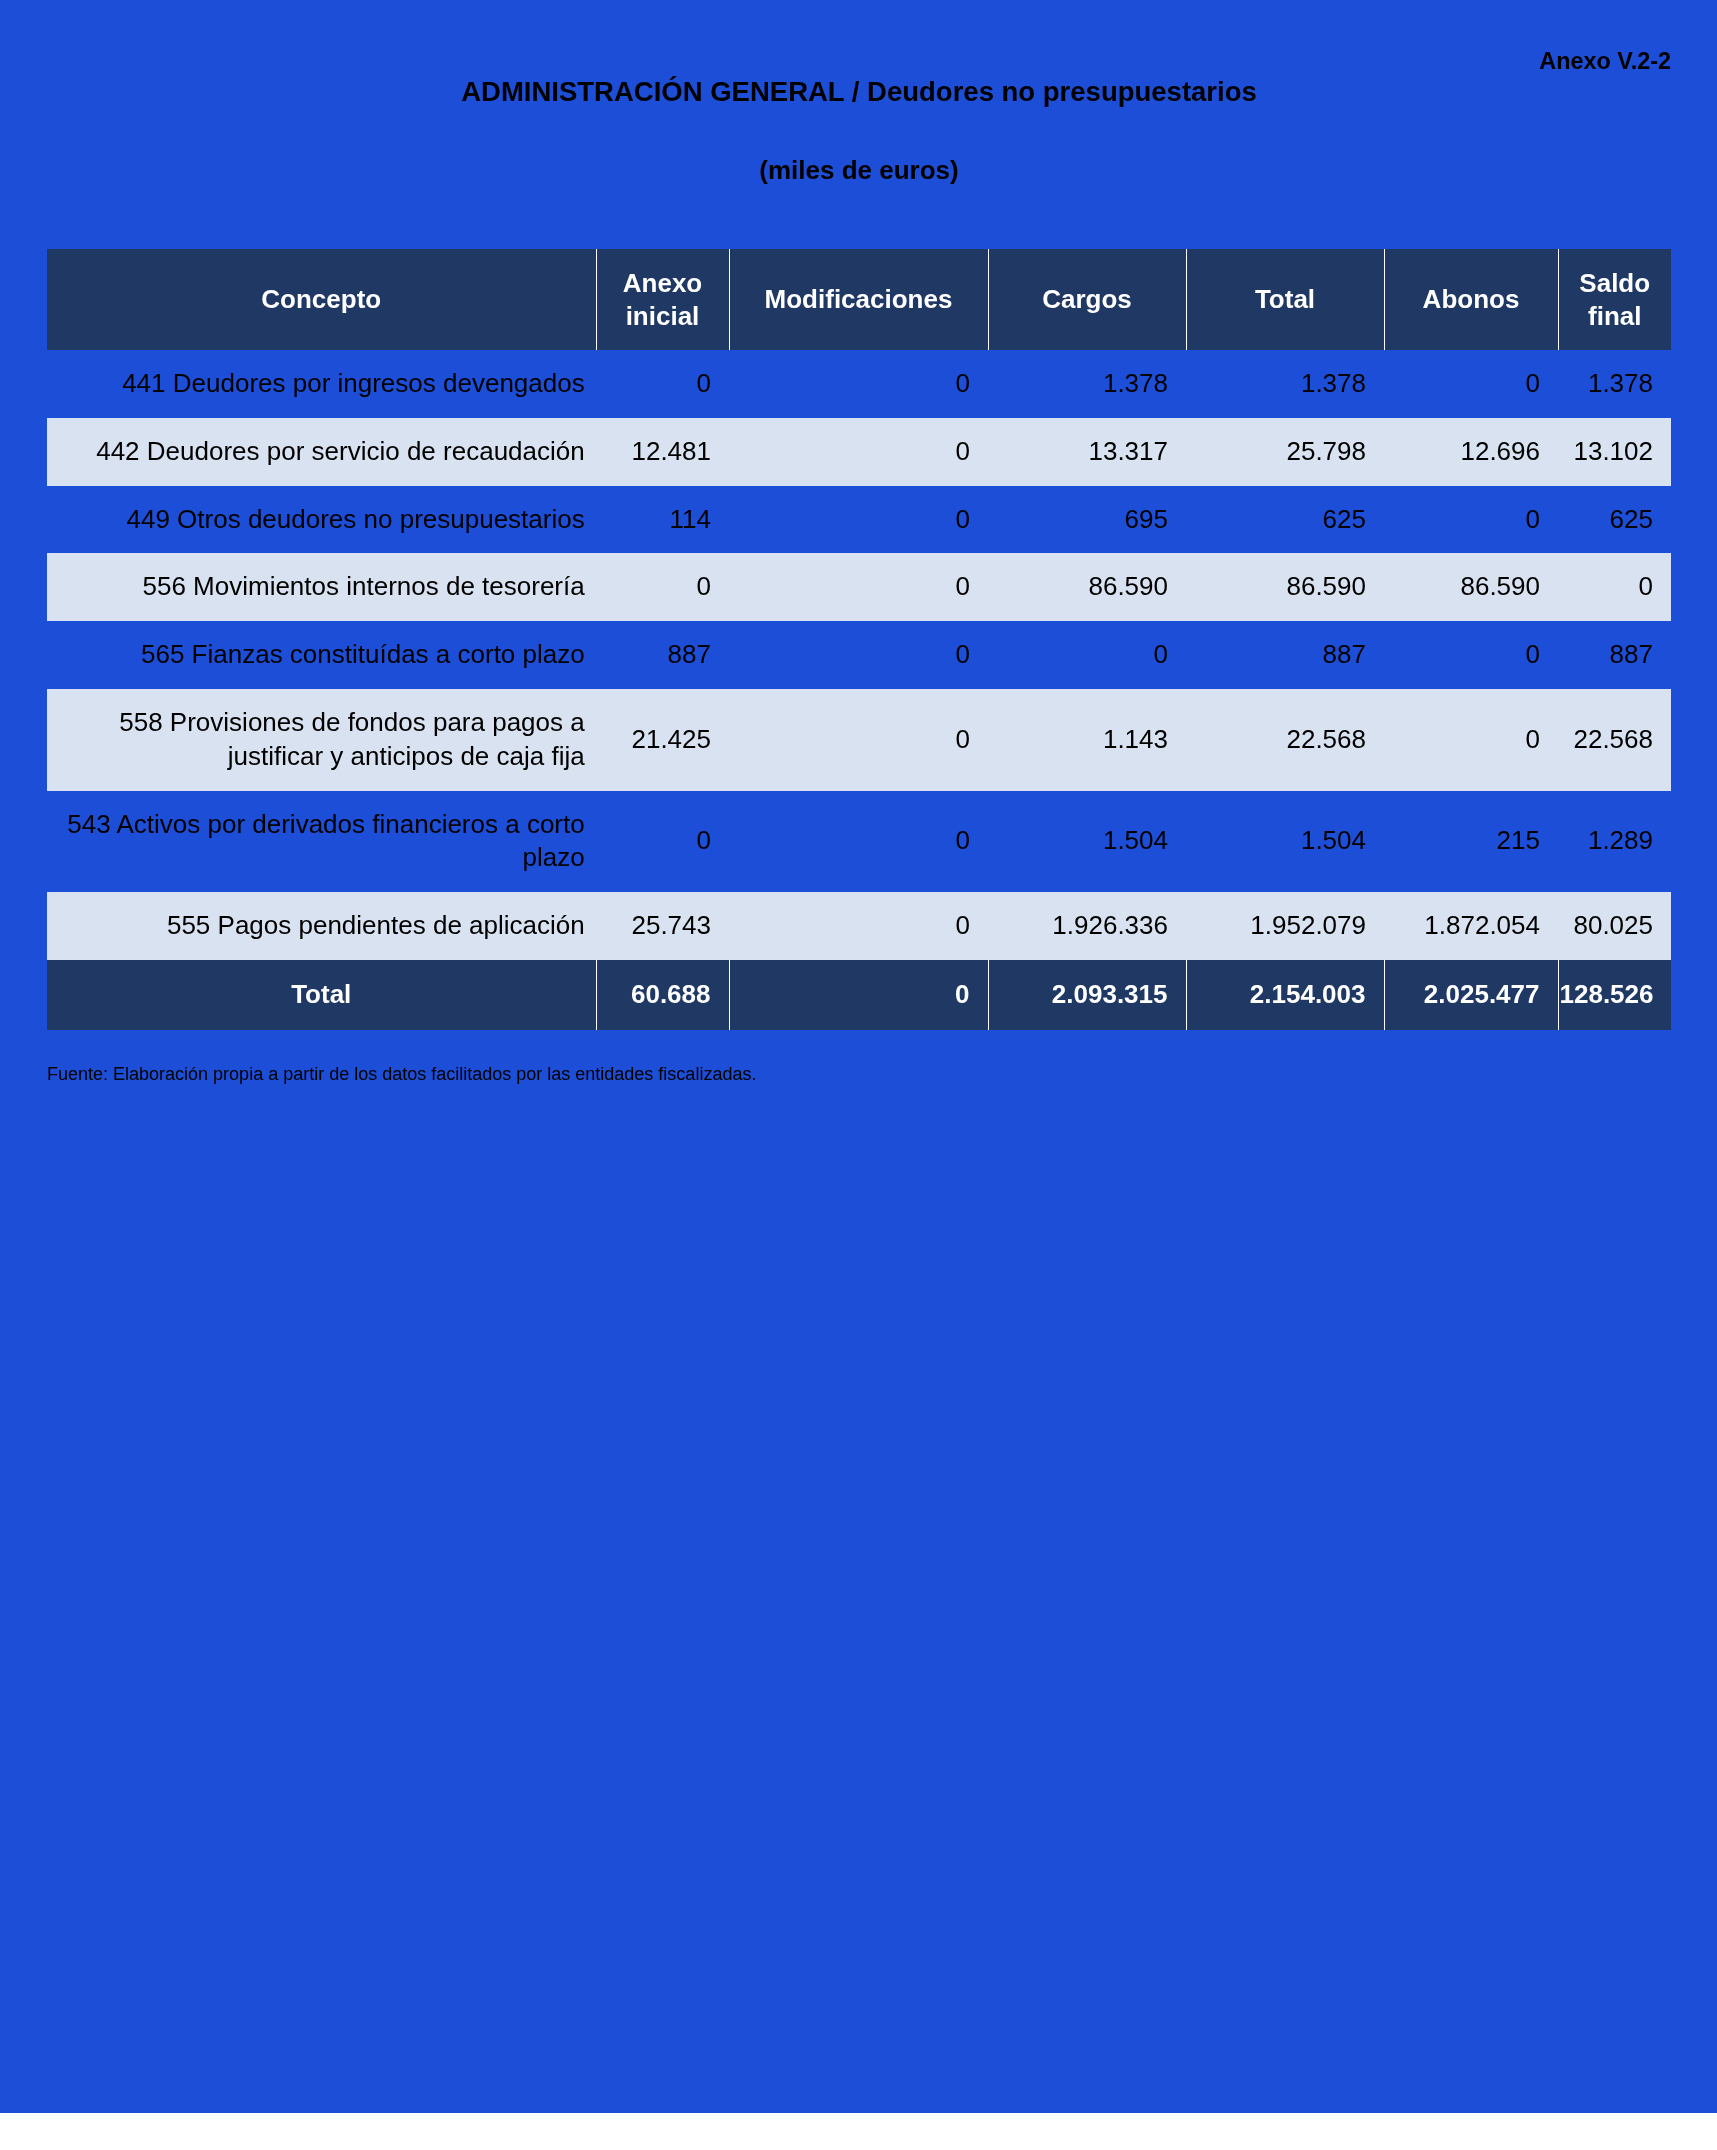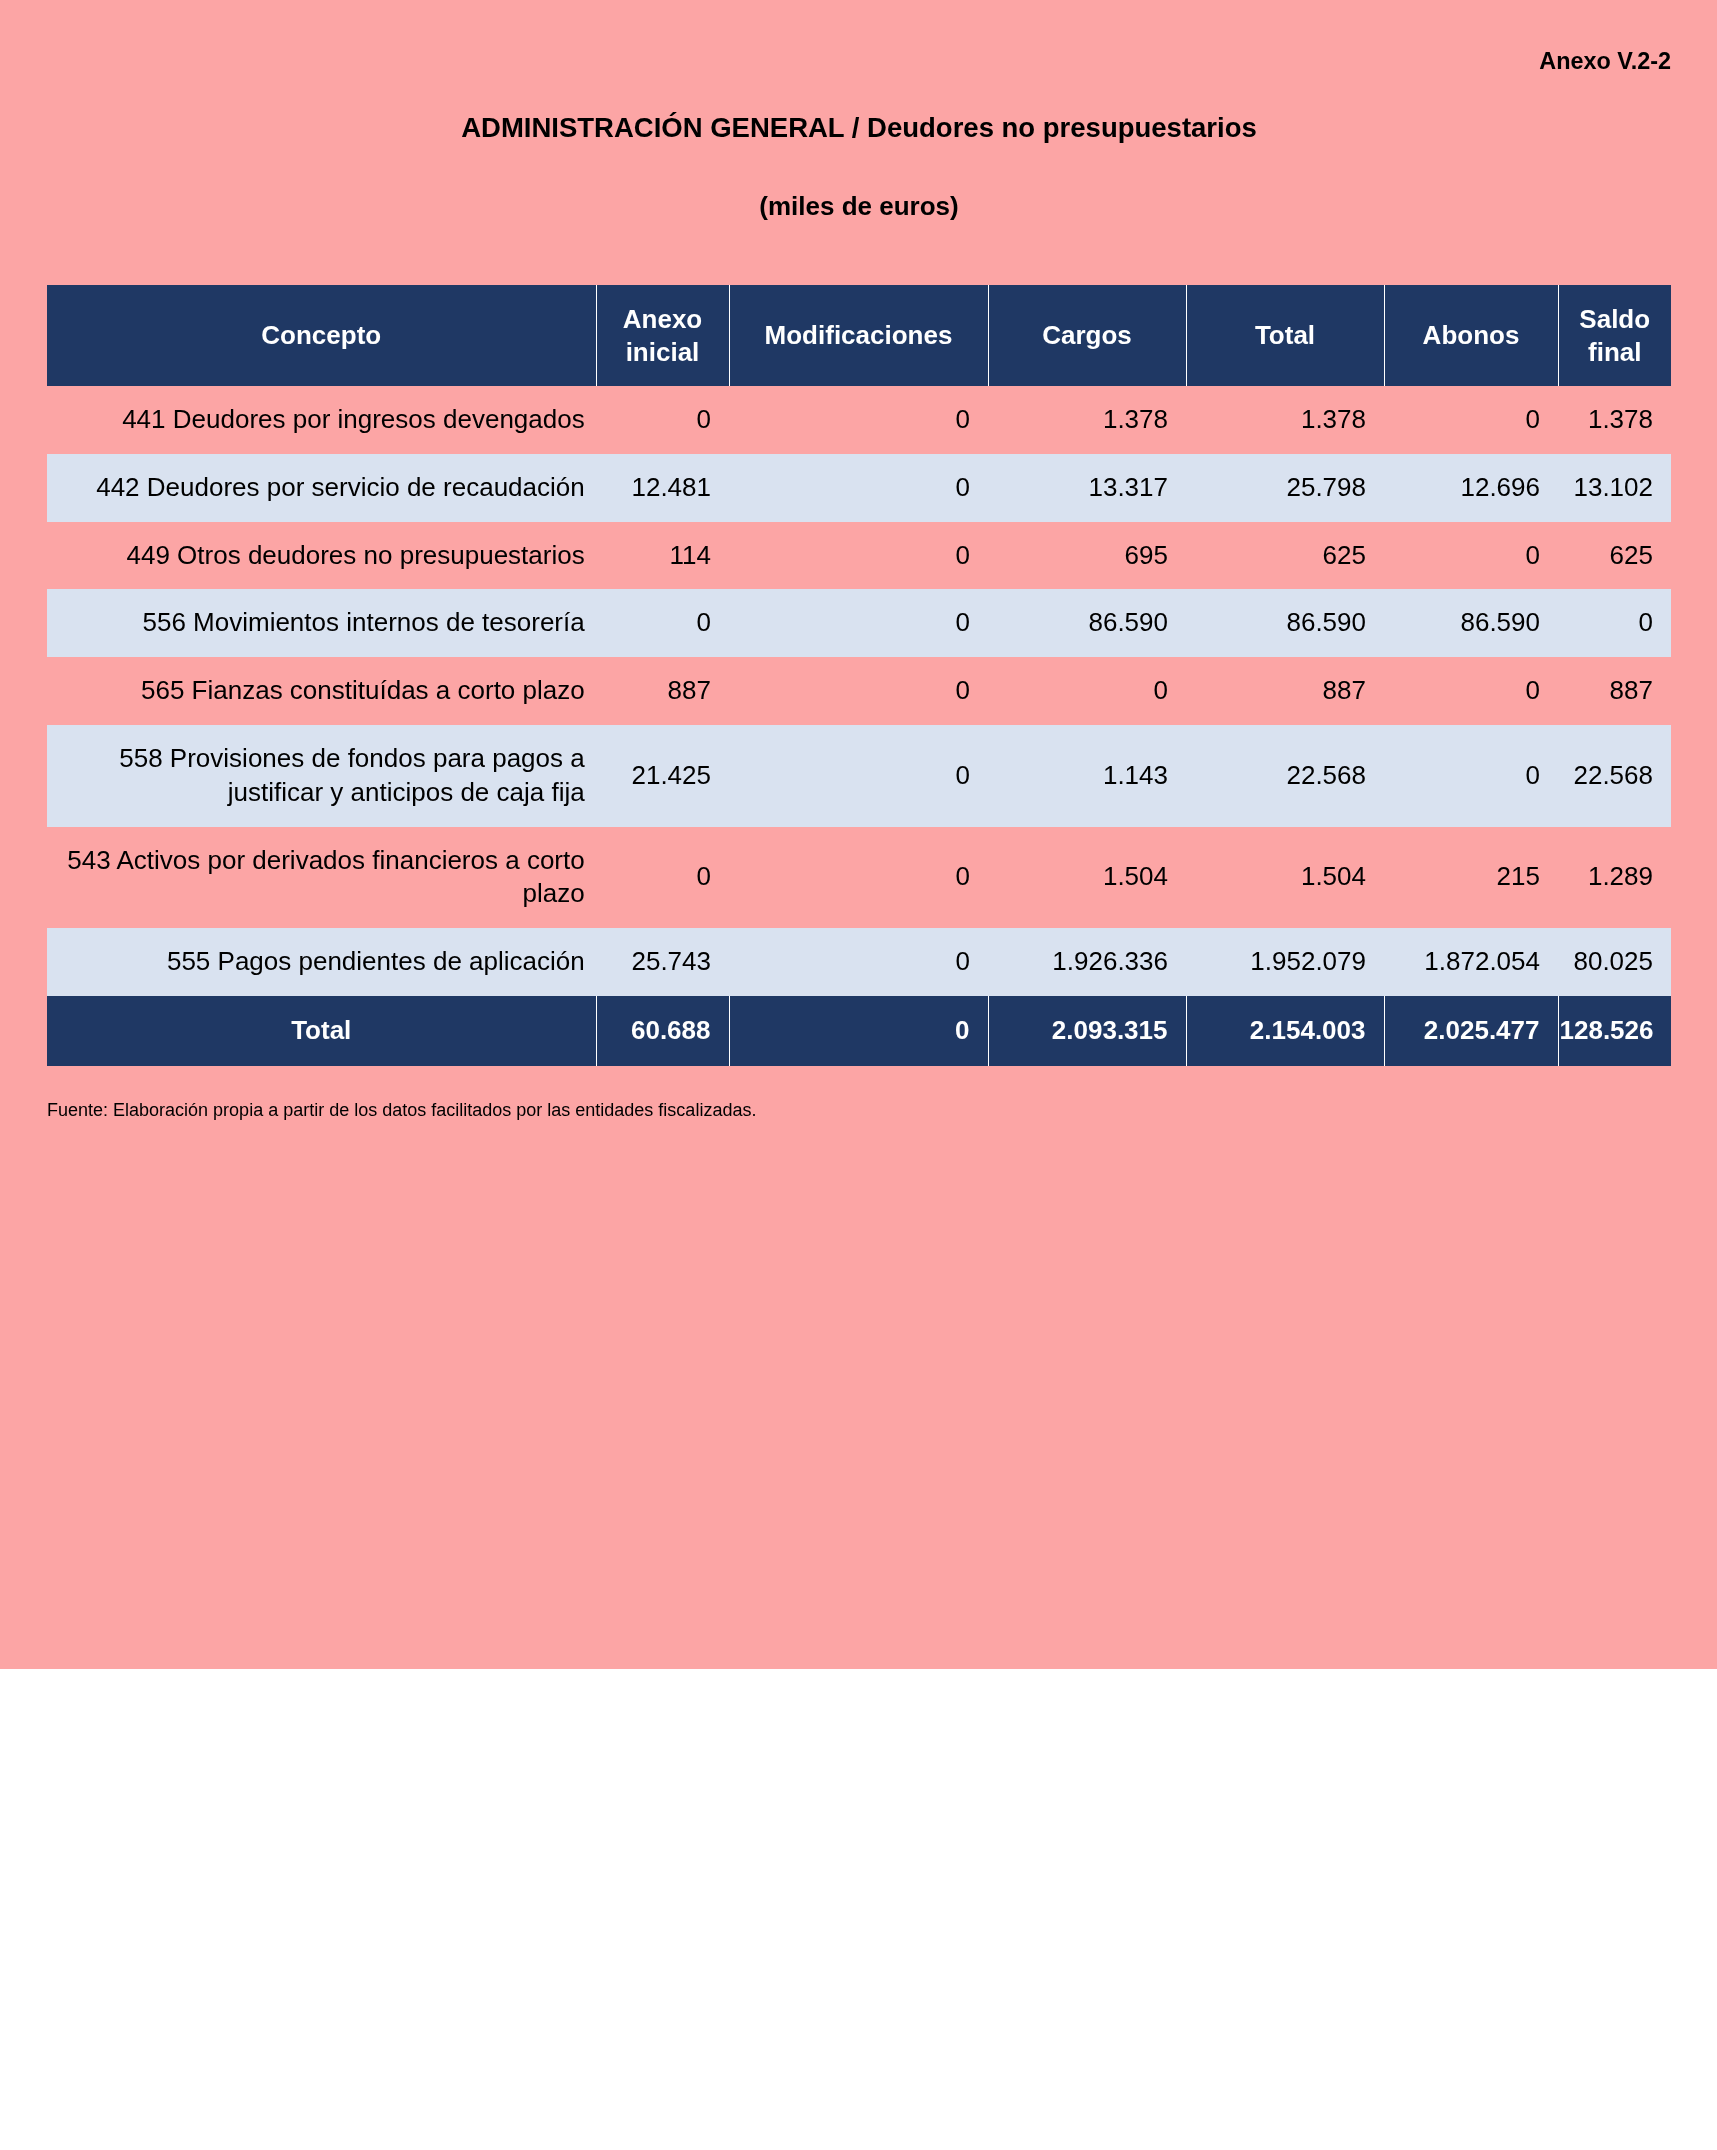--- a/index.html
+++ b/index.html
@@ -9,33 +9,33 @@
   }
   html,body{margin:0;padding:0;background:#ffffff;}
   body{
     width:1718px;
     font-family:"Liberation Sans",sans-serif;
     color:#000000;
   }
   .page{
     position:relative;
     width:1718px;
-    height:1669px;
-    background:#fca5a5;
+    height:2113px;
+    background:#1d4ed8;
     overflow:hidden;
   }
   .annex{
     position:absolute;
     top:48px;
     right:47px;
     font-size:23.4px;
     font-weight:bold;
   }
   .title{
-    padding-top:112px;
+    padding-top:76px;
     text-align:center;
     font-size:27.5px;
     font-weight:bold;
   }
   .subtitle{
     margin-top:47px;
     text-align:center;
     font-size:26px;
     font-weight:bold;
   }

